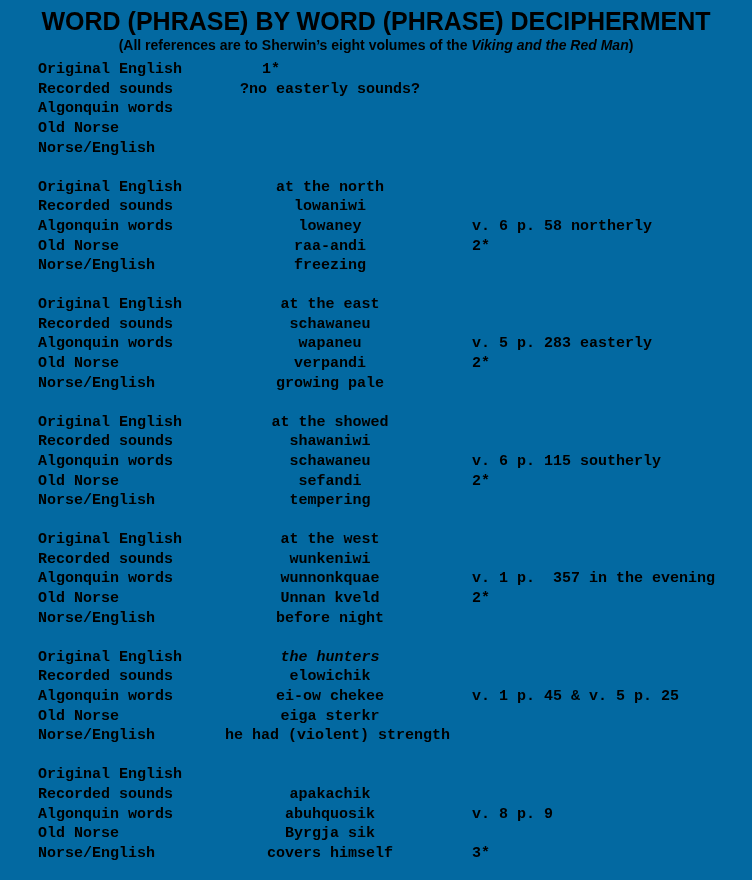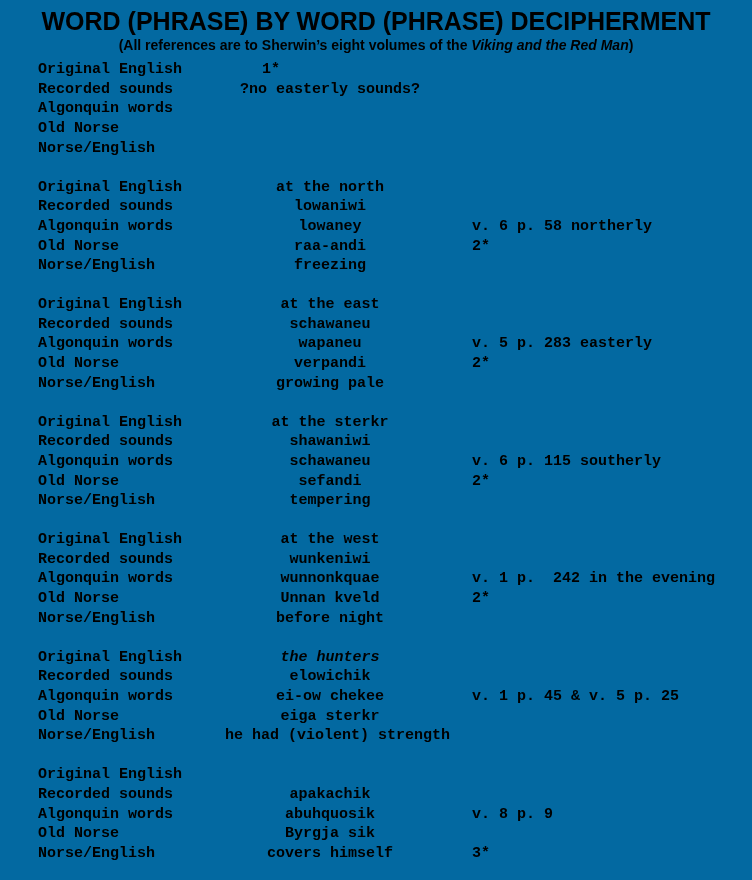--- a/index.html
+++ b/index.html
@@ -152,21 +152,21 @@
         </div>
         <div class="row">
           <span class="label">Norse/English</span>
           <span class="value">growing pale</span>
           <span class="ref"></span>
         </div>
       </div>
       <div class="block">
         <div class="row">
           <span class="label">Original English</span>
-          <span class="value">at the sterkr</span>
+          <span class="value">at the showed</span>
           <span class="ref"></span>
         </div>
         <div class="row">
           <span class="label">Recorded sounds</span>
           <span class="value">shawaniwi</span>
           <span class="ref"></span>
         </div>
         <div class="row">
           <span class="label">Algonquin words</span>
           <span class="value">schawaneu</span>
@@ -190,21 +190,21 @@
           <span class="ref"></span>
         </div>
         <div class="row">
           <span class="label">Recorded sounds</span>
           <span class="value">wunkeniwi</span>
           <span class="ref"></span>
         </div>
         <div class="row">
           <span class="label">Algonquin words</span>
           <span class="value">wunnonkquae</span>
-          <span class="ref">v. 1 p.  242 in the evening</span>
+          <span class="ref">v. 1 p.  357 in the evening</span>
         </div>
         <div class="row">
           <span class="label">Old Norse</span>
           <span class="value">Unnan kveld</span>
           <span class="ref">2*</span>
         </div>
         <div class="row">
           <span class="label">Norse/English</span>
           <span class="value">before night</span>
           <span class="ref"></span>

